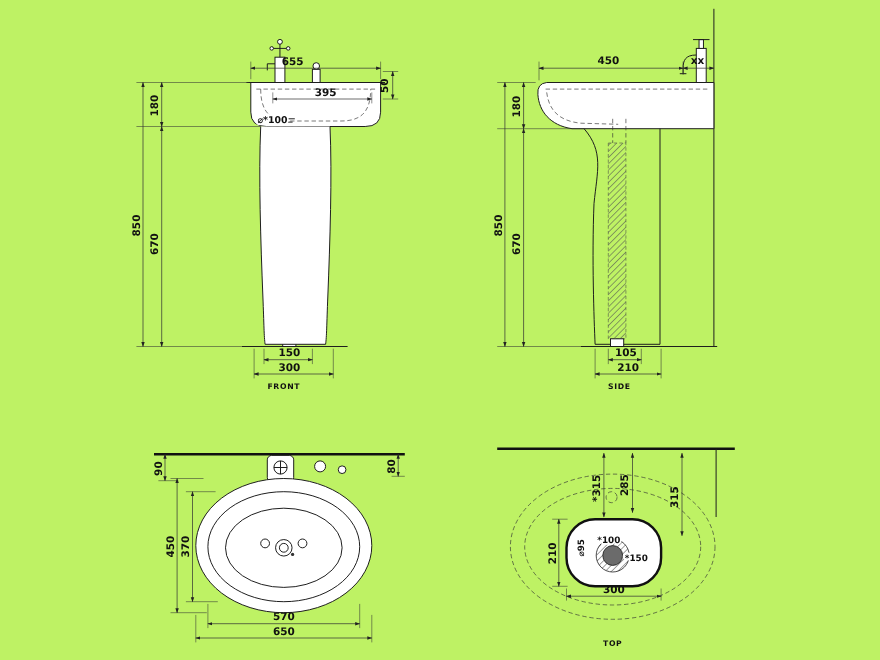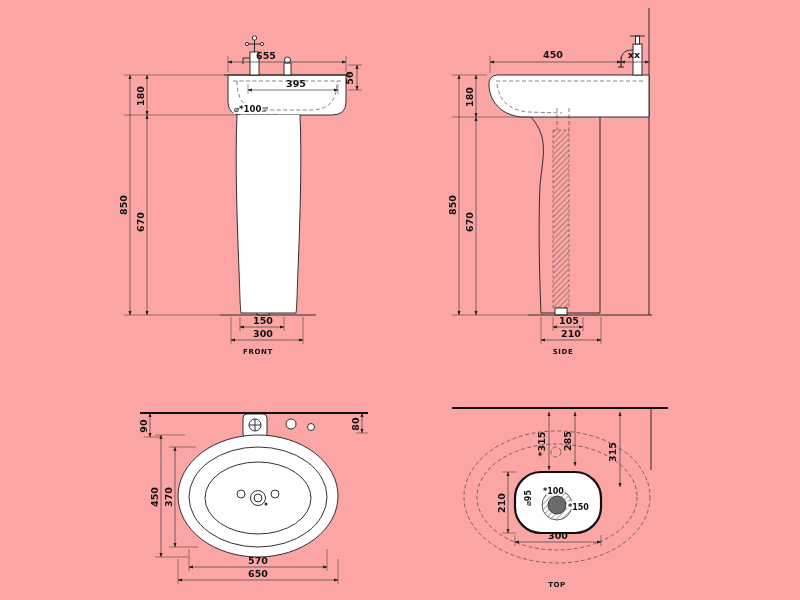--- a/index.html
+++ b/index.html
@@ -1,16 +1,16 @@
 <!DOCTYPE html>
 <html><head>
 <meta charset="utf-8">
 <style>
   html,body{margin:0;padding:0;background:#fff;}
-  #page{position:relative;width:800px;height:600px;background:#fca5a5;overflow:hidden;
+  #page{position:relative;width:800px;height:600px;background:#bef264;overflow:hidden;
         font-family:"DejaVu Sans","Liberation Sans",sans-serif;}
   svg{position:absolute;left:0;top:0;}
   .ln{stroke:#1c1c1c;stroke-width:0.9;fill:none;}
   .lnf{stroke:#1c1c1c;stroke-width:0.9;fill:#ffffff;}
   .thick{stroke:#111;stroke-width:2.2;fill:none;}
   .dash{stroke:#333;stroke-width:0.6;fill:none;stroke-dasharray:4,2.5;}
   .dim{stroke:#333;stroke-width:0.65;fill:none;}
   .ext{stroke:#333;stroke-width:0.5;fill:none;}
   text{fill:#111;}
   .t{font-size:9.5px;font-weight:bold;text-anchor:middle;}

